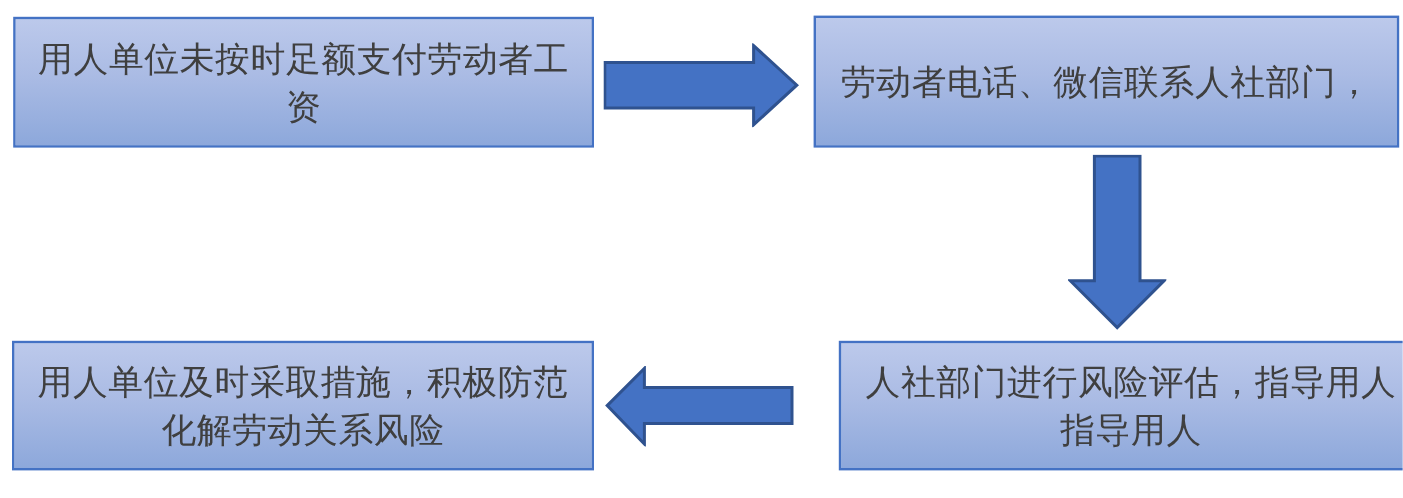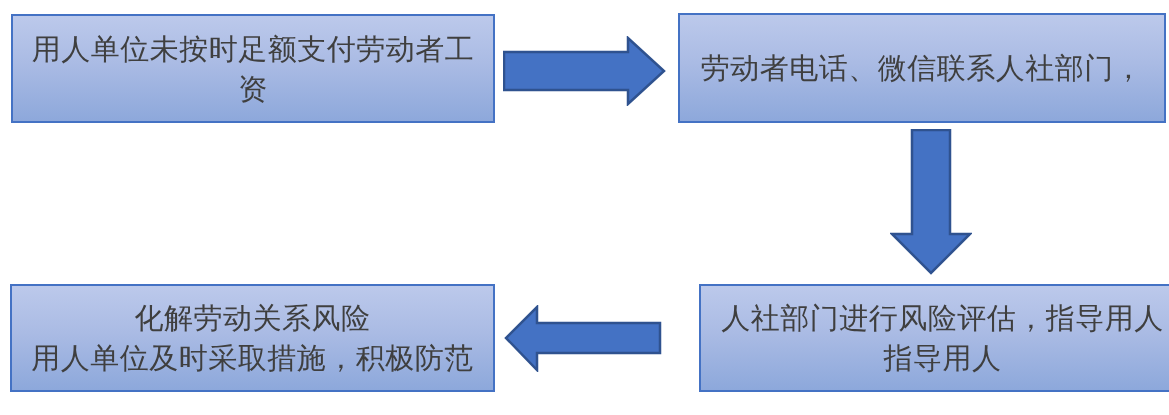--- a/index.html
+++ b/index.html
@@ -78,17 +78,17 @@
   <div class="box box-br">
     <span class="line">人社部门进行风险评估，指导用人</span>
     <span class="line">指导用人</span>
   </div>
 
   <svg class="arrow arrow-left" viewBox="0 0 158 67" preserveAspectRatio="none">
     <polygon points="156,18 33,18 33,2 2,33 33,65 33,48 156,48"></polygon>
   </svg>
 
   <div class="box box-bl">
+    <span class="line">用人单位及时采取措施，积极防范</span>
     <span class="line">化解劳动关系风险</span>
-    <span class="line">用人单位及时采取措施，积极防范</span>
   </div>
 
 </div>
 
 </body></html>

